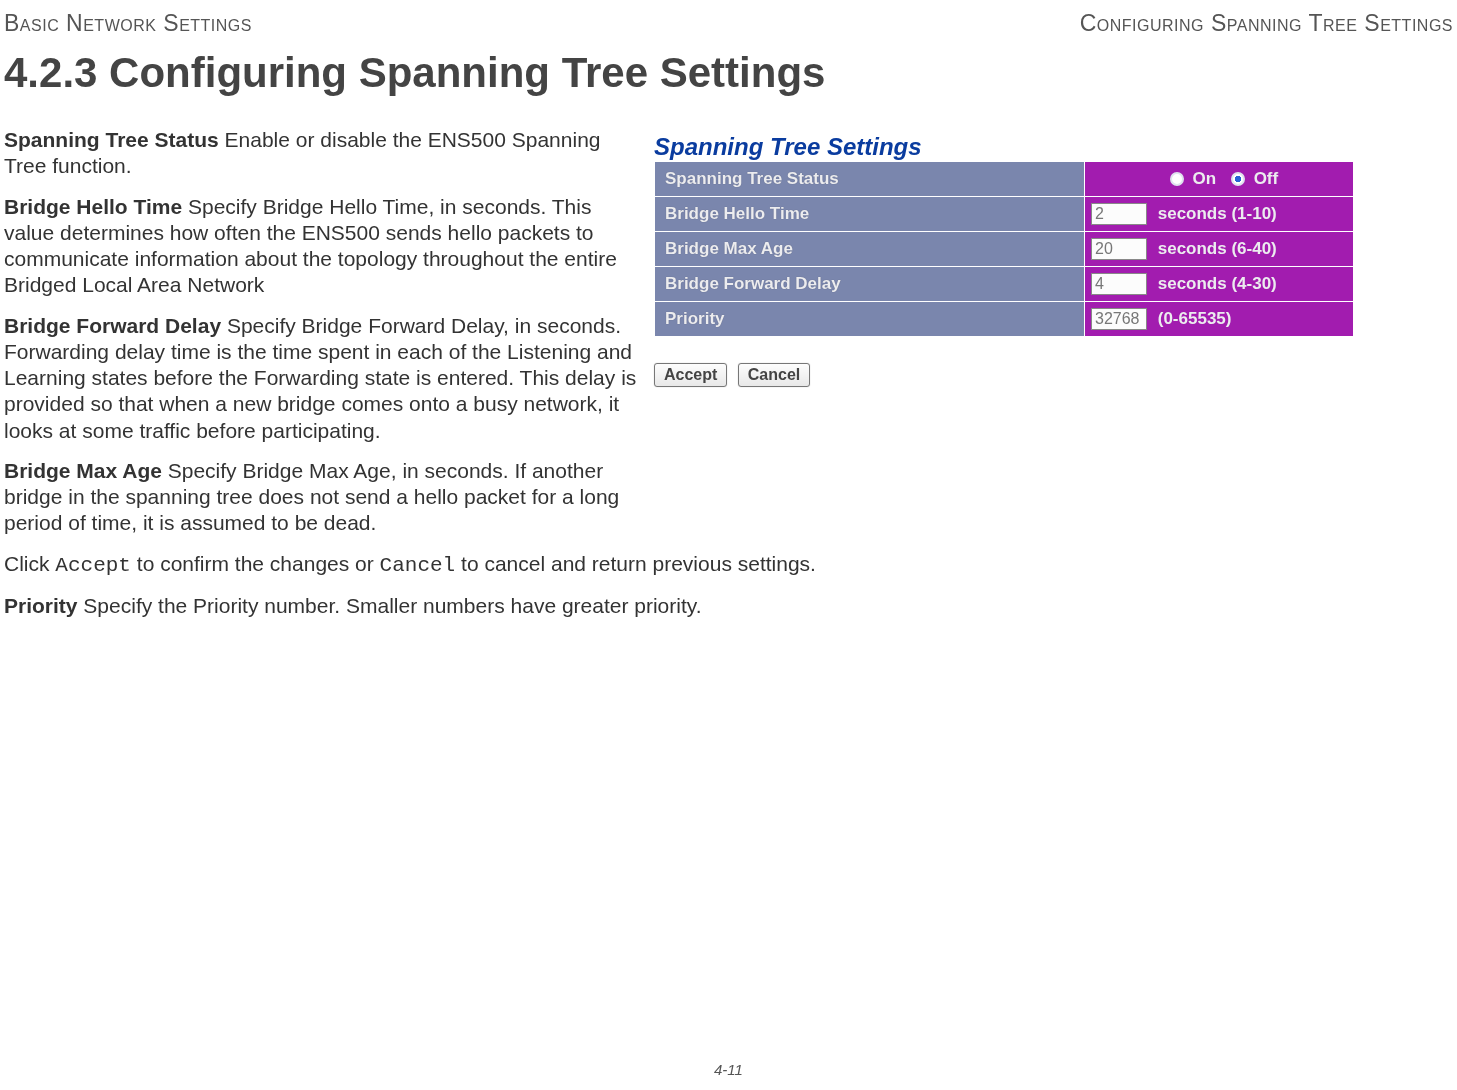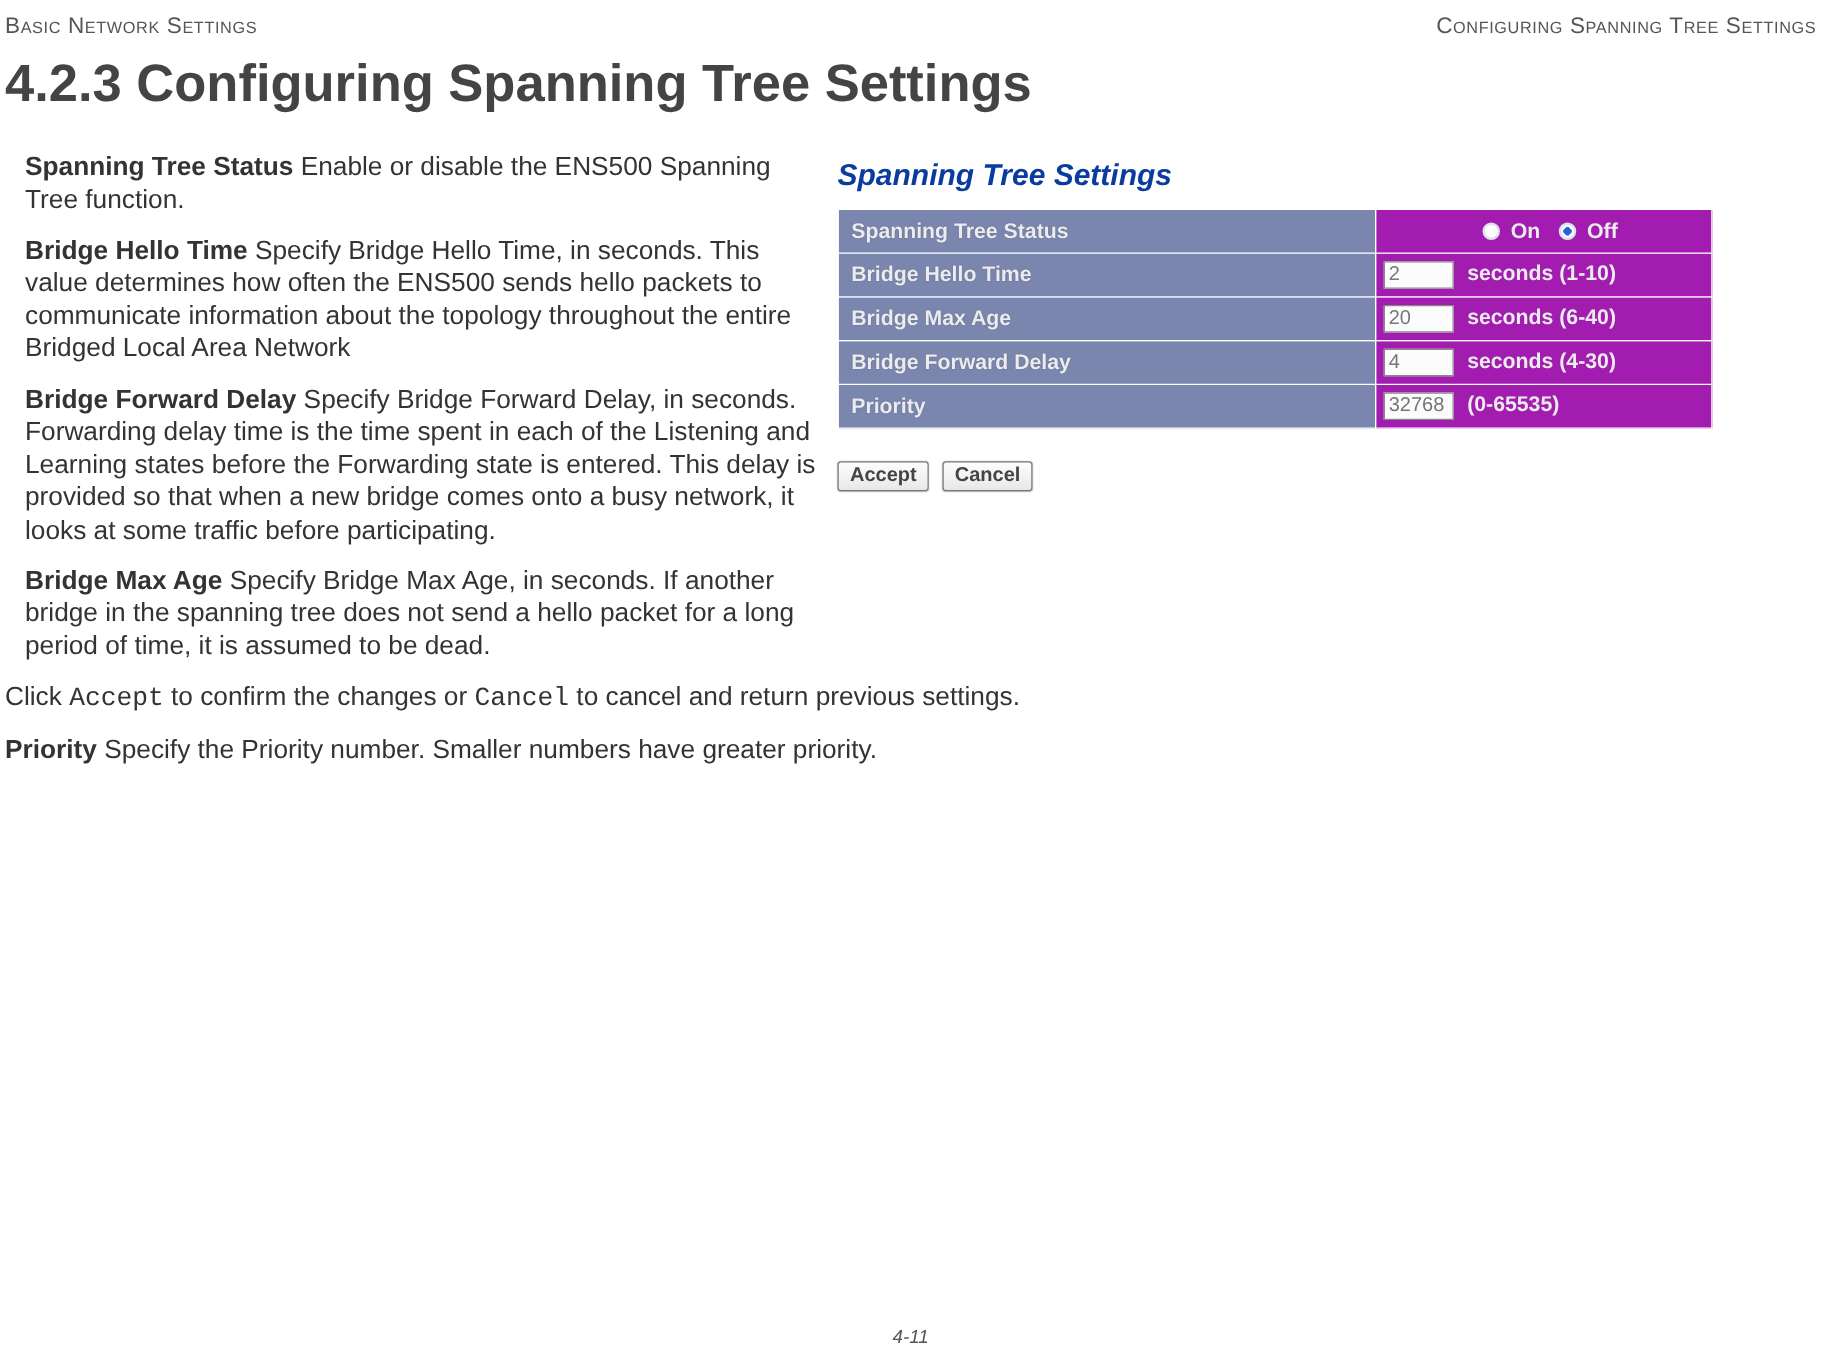--- a/index.html
+++ b/index.html
@@ -13,36 +13,36 @@
       height: 1090px;
       background: #fff;
       color: #333;
       position: relative;
     }
     .header-row {
       display: flex;
       justify-content: space-between;
       padding: 10px 4px 0 4px;
       font-variant: small-caps;
-      font-size: 18px;
+      font-size: 23px;
       color: #555;
       letter-spacing: 0.5px;
       text-align: center;
     }
     .section-title {
       font-family: Verdana, Arial, sans-serif;
       font-weight: bold;
       font-size: 42px;
       color: #444;
       margin: 12px 0 30px 4px;
     }
     .content-wrap {
       display: flex;
       gap: 14px;
-      padding: 0 20px;
+      padding: 0 4px;
     }
     .text-col {
       flex: 0 0 636px;
       font-size: 21px;
       color: #333;
       line-height: 1.25;
     }
     .para {
       margin-bottom: 14px;
     }
@@ -61,21 +61,20 @@
     .screenshot-col {
       flex: 1;
       padding-top: 6px;
     }
     .sshot-title {
       font-family: Arial, sans-serif;
       font-style: italic;
       font-weight: bold;
       font-size: 24px;
       color: #0a3c9f;
-      margin-bottom: 12px;
     }
     .settings-table {
       border: 1px solid #bbb;
       border-collapse: collapse;
       width: 700px;
       background: #fff;
     }
     .settings-table td {
       border: 1px solid #fff;
       color: #ececef;

